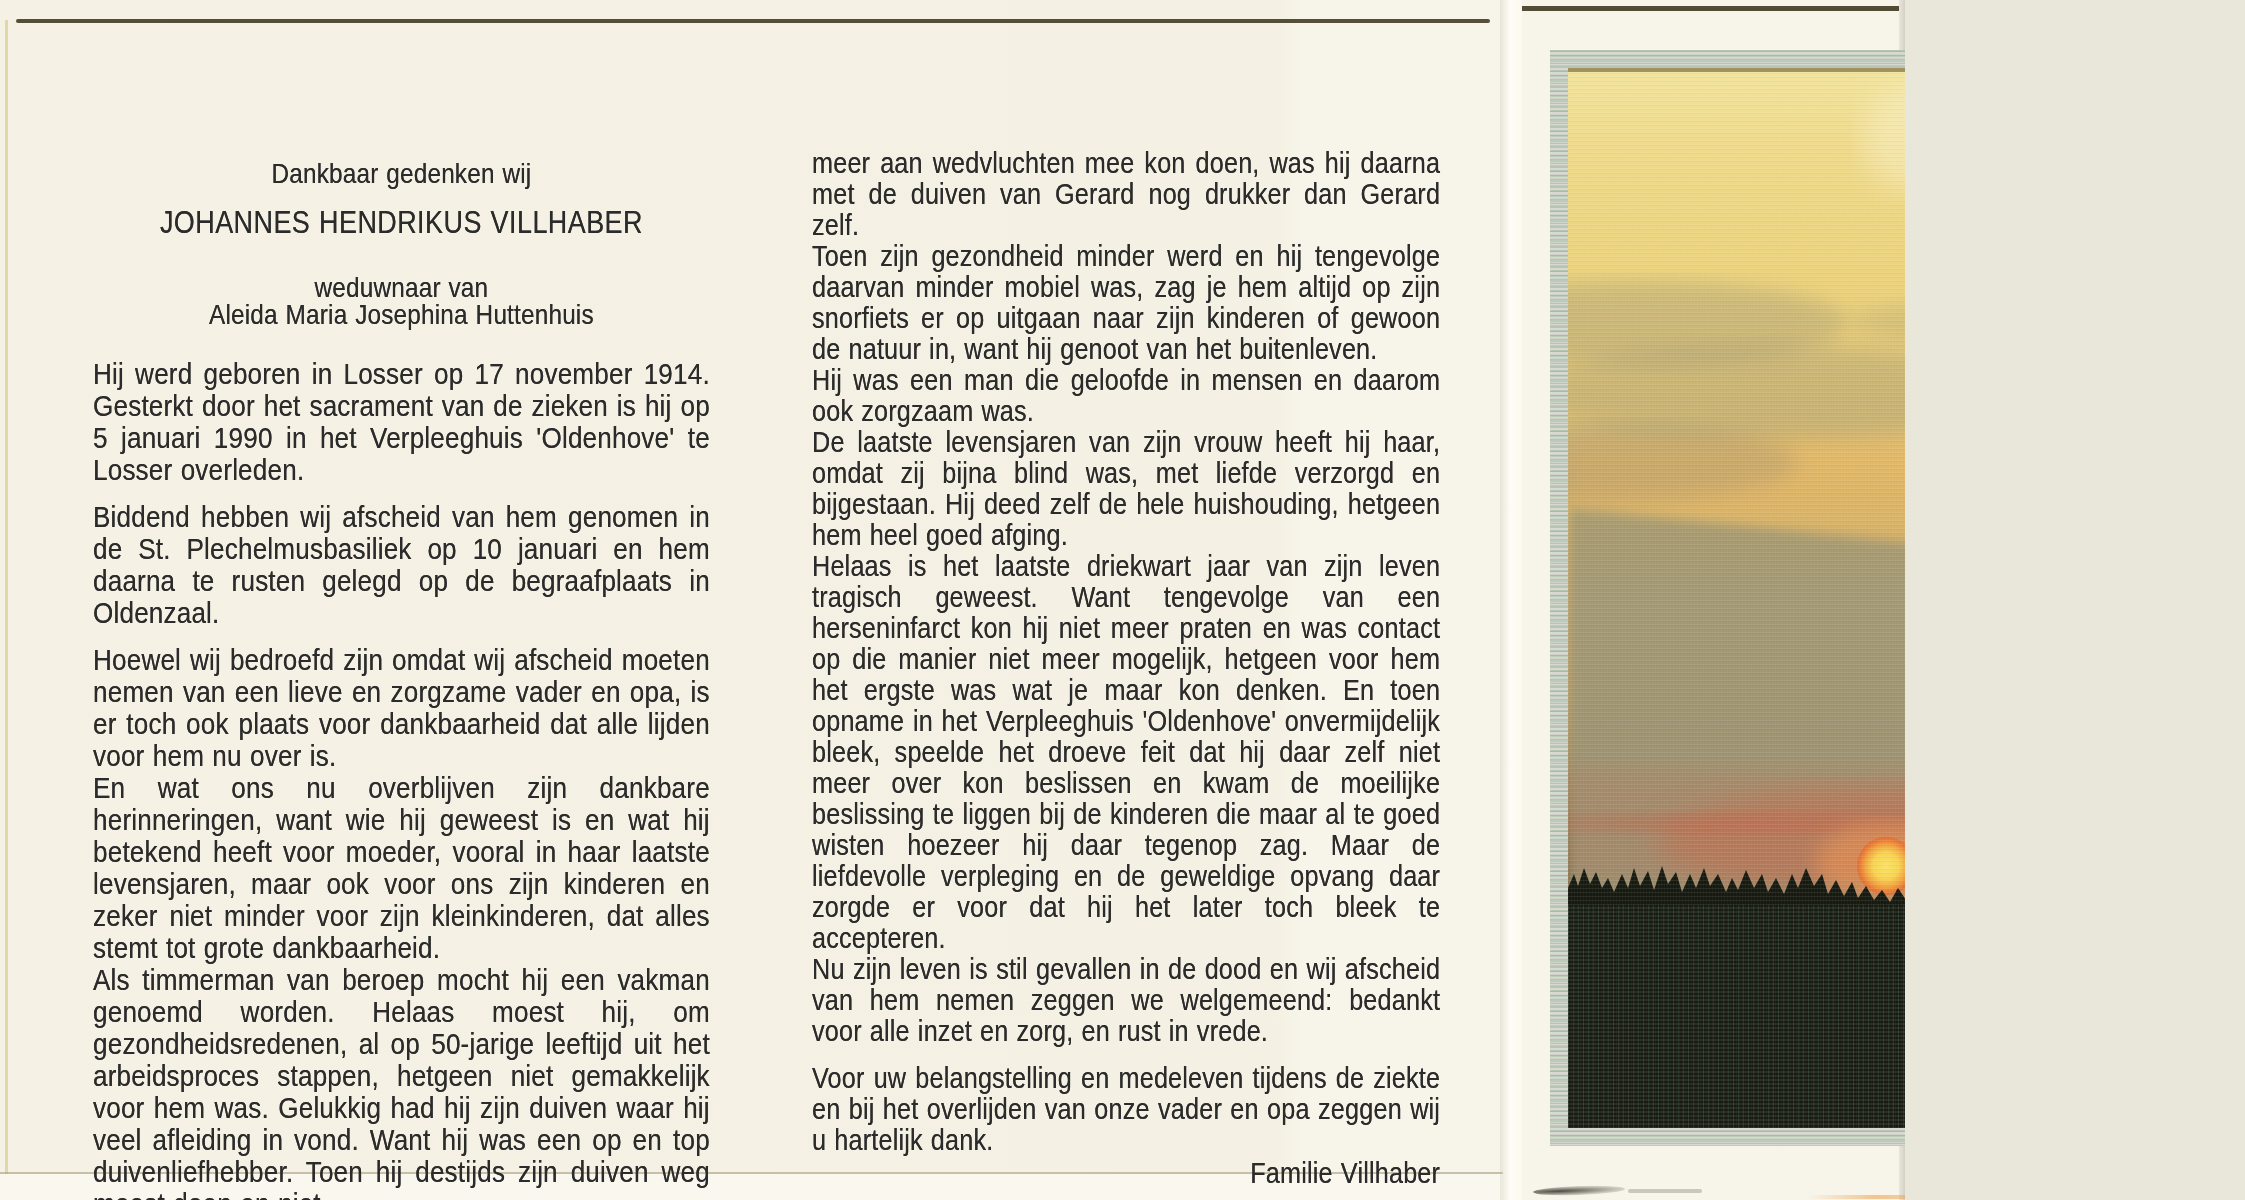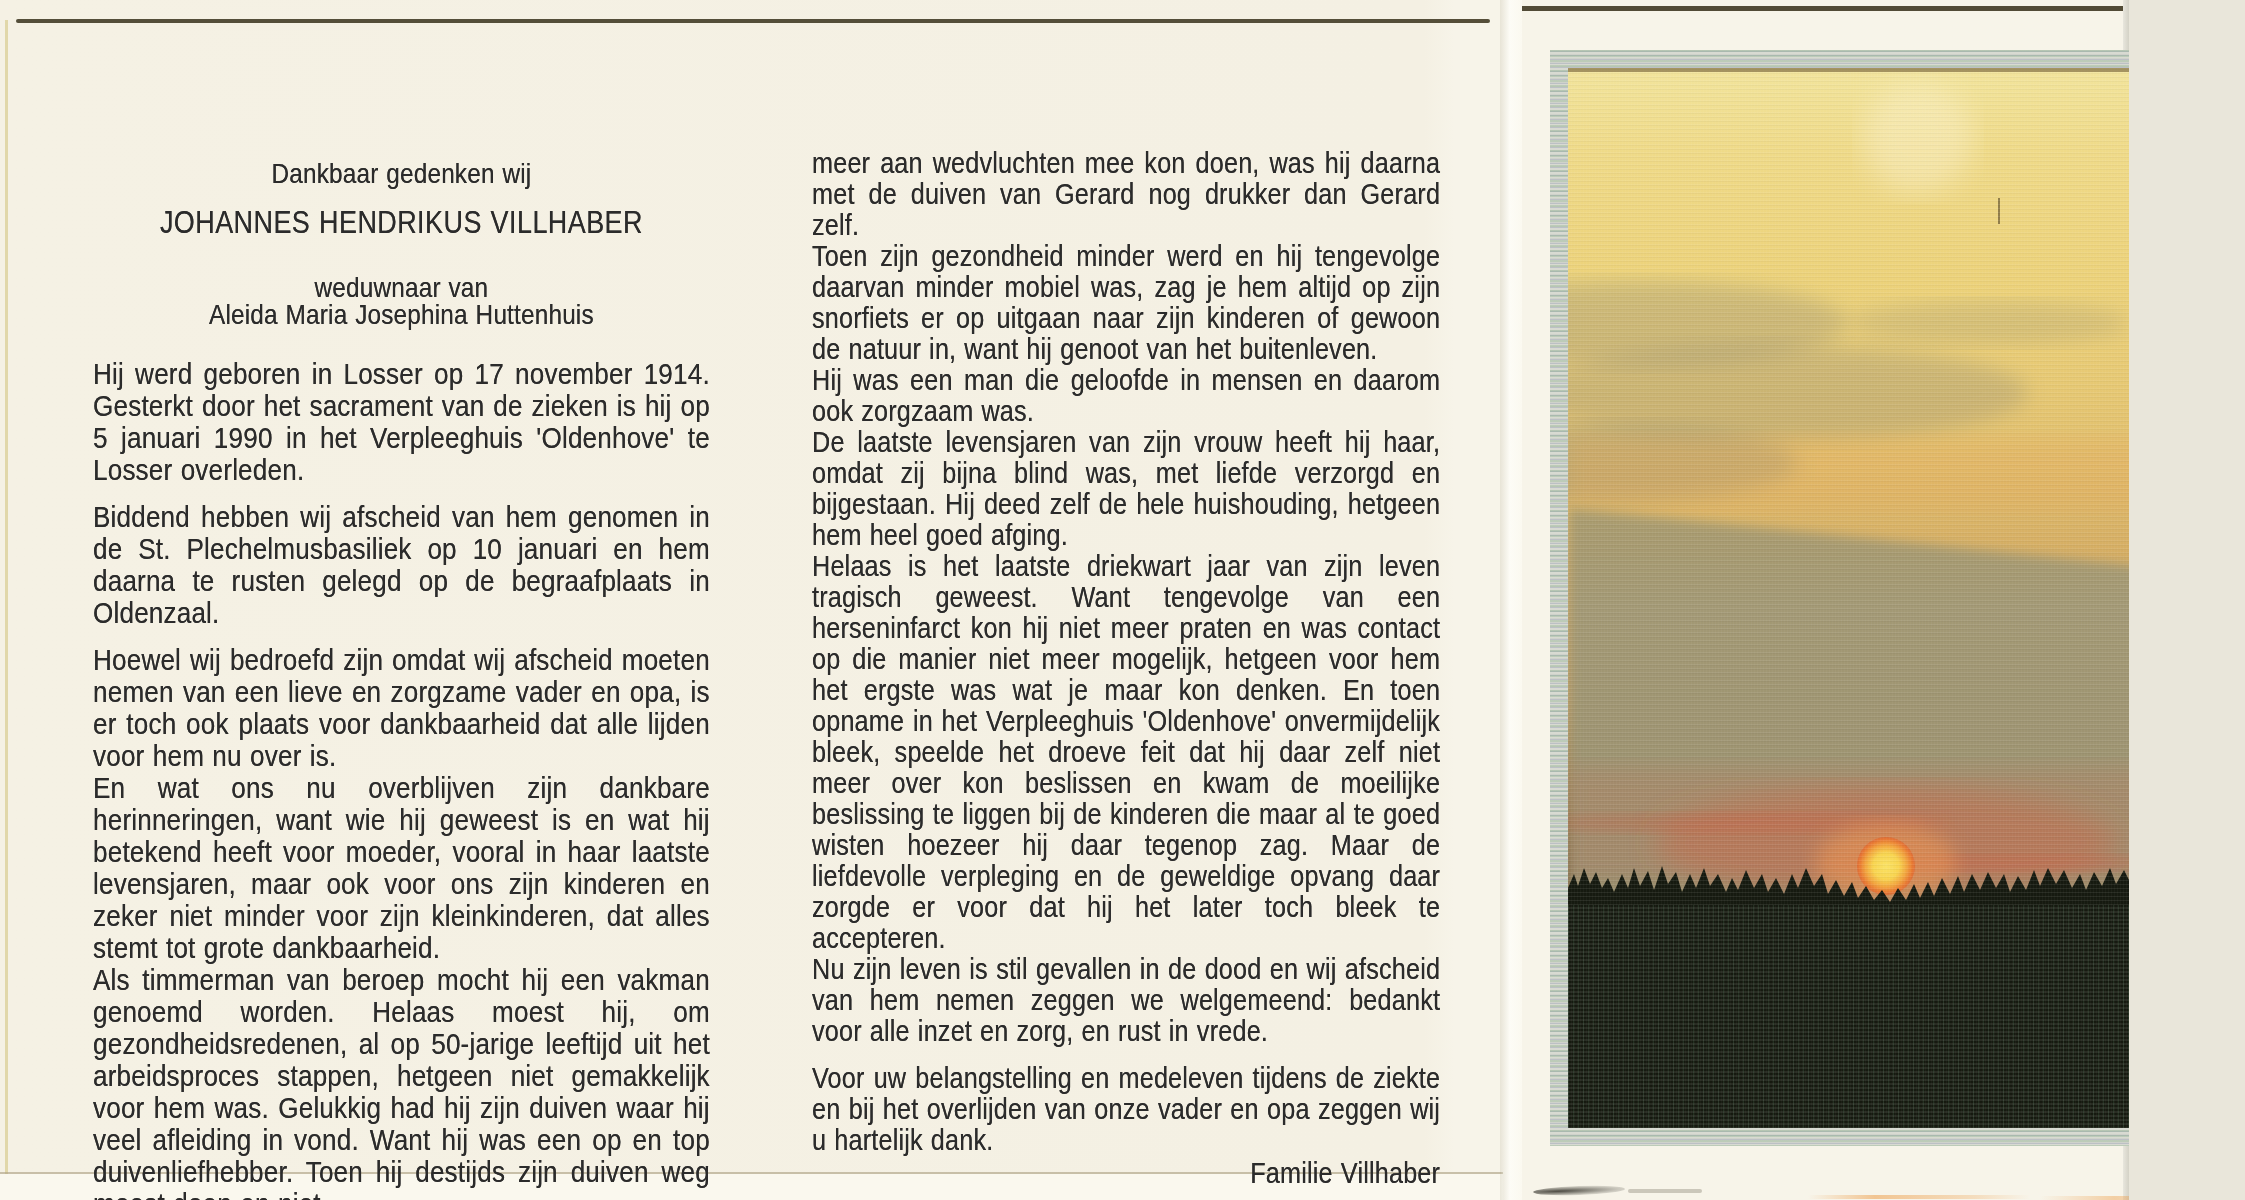--- a/index.html
+++ b/index.html
@@ -1,17 +1,17 @@
 <!DOCTYPE html>
 <html lang="nl" style="--paper_left: #f5f1e4; --paper_right: #f7f4e9; --seam: #fdfcf6; --ink: #2b2b2b; --edge_line: #433c26; --sky_top: #f0dd8e; --sky_gold: #e3c26e; --haze_olive: #9b9170; --sunset_red: #c06a50; --sun_core: #fae265; --sun_rim: #e97b33; --trees: #161a10; --border_gray: #c5c9c3;"><head>
 <meta charset="utf-8">
 <style>
   html,body{margin:0;padding:0;background:#e9e6da;}
   #scan{
-    position:relative; width:2129px; height:1200px; overflow:hidden;
+    position:relative; width:1905px; height:1200px; overflow:hidden;
     background:linear-gradient(90deg,#f5f1e4 0%,#f4f0e3 66%,#f4f0e3 66.9%,#f7f4e9 68.3%,#f7f4e9 100%);
     font-family:"Liberation Sans","DejaVu Sans",sans-serif;
     color:var(--ink,#2b2b2b);
   }
   
   .edge-top-left{position:absolute;left:16px;top:19px;width:1474px;height:4px;background:var(--edge_line,#433c26);border-radius:2px;opacity:.9;}
   .edge-top-right{position:absolute;left:1516px;top:6px;width:729px;height:5px;background:var(--edge_line,#433c26);opacity:.92;}
   .edge-left-vert{position:absolute;left:5px;top:20px;width:3px;height:1160px;background:rgba(208,193,120,.55);}
   .edge-bottom-left{position:absolute;left:0;top:1172px;width:1503px;height:2px;background:rgba(175,165,135,.65);}
   .below-card{position:absolute;left:0;top:1174px;width:1503px;height:26px;background:#faf8ee;}

